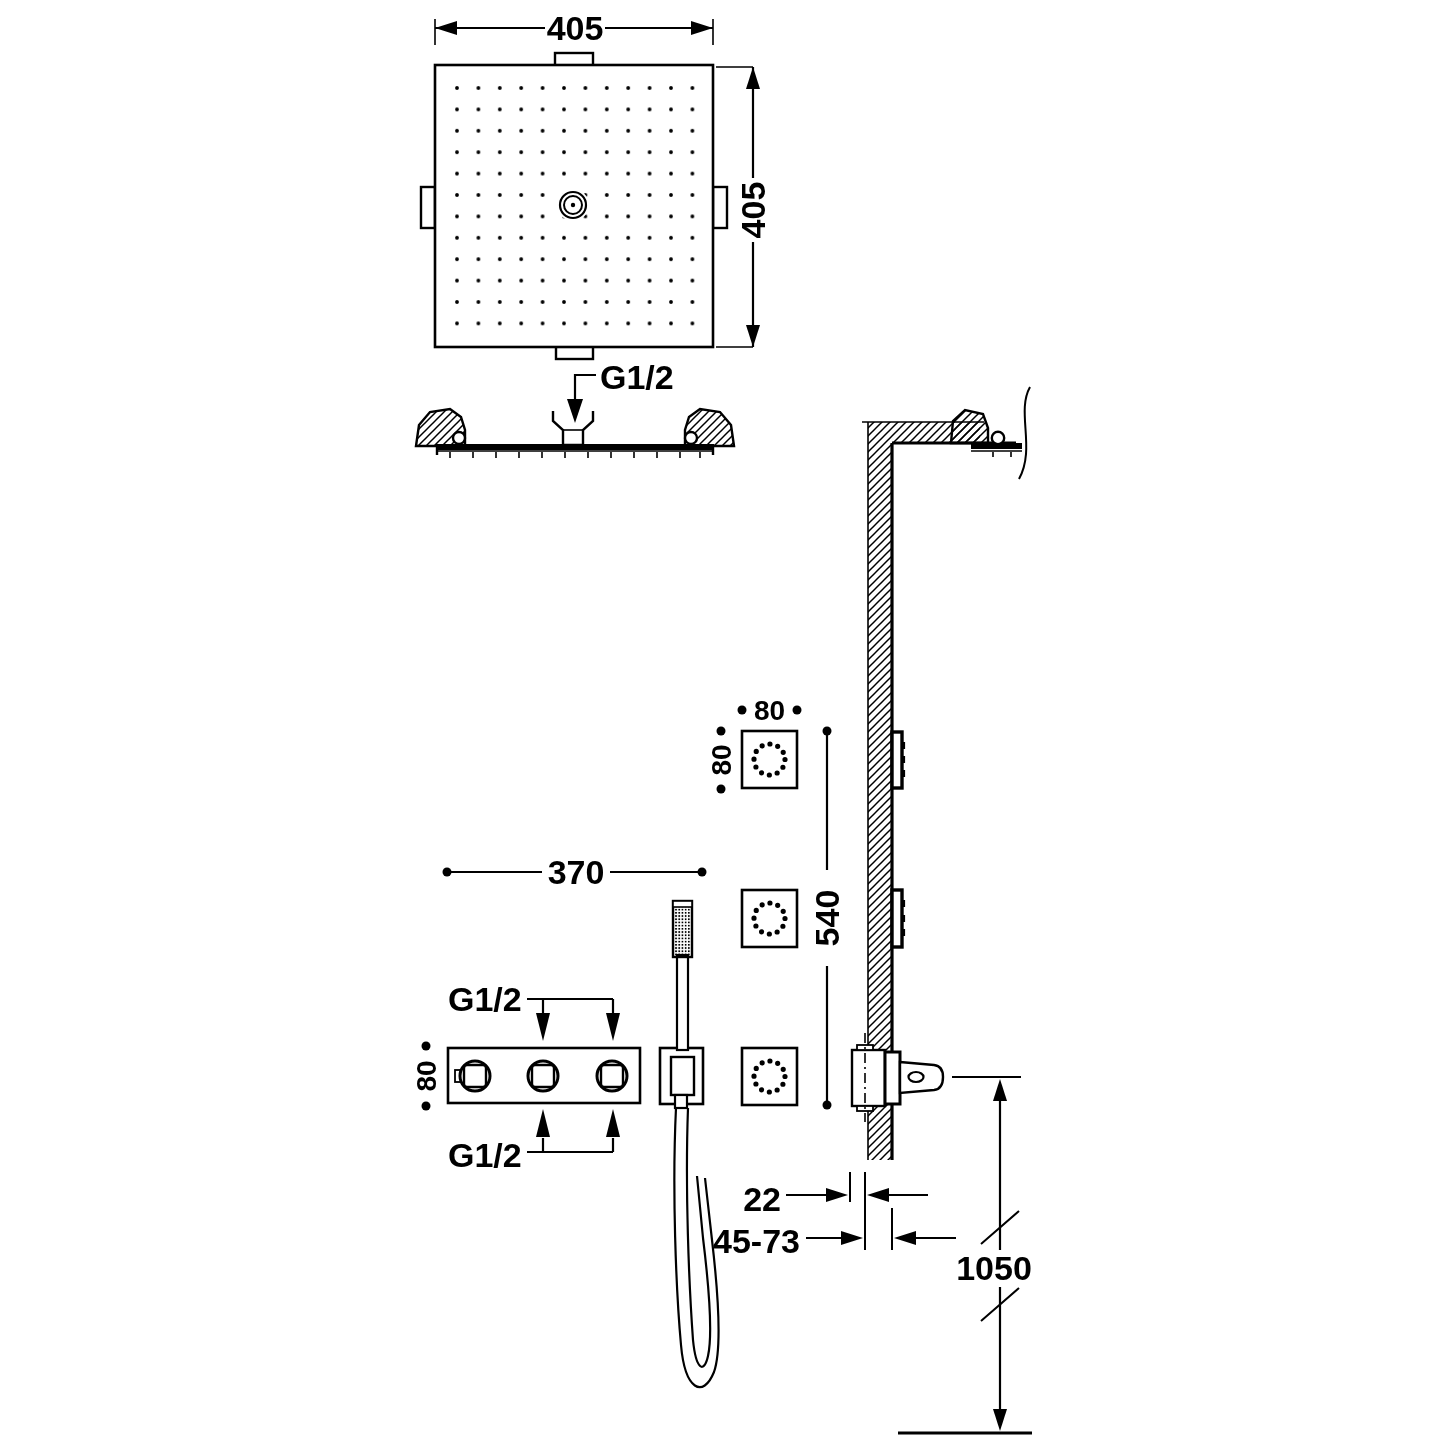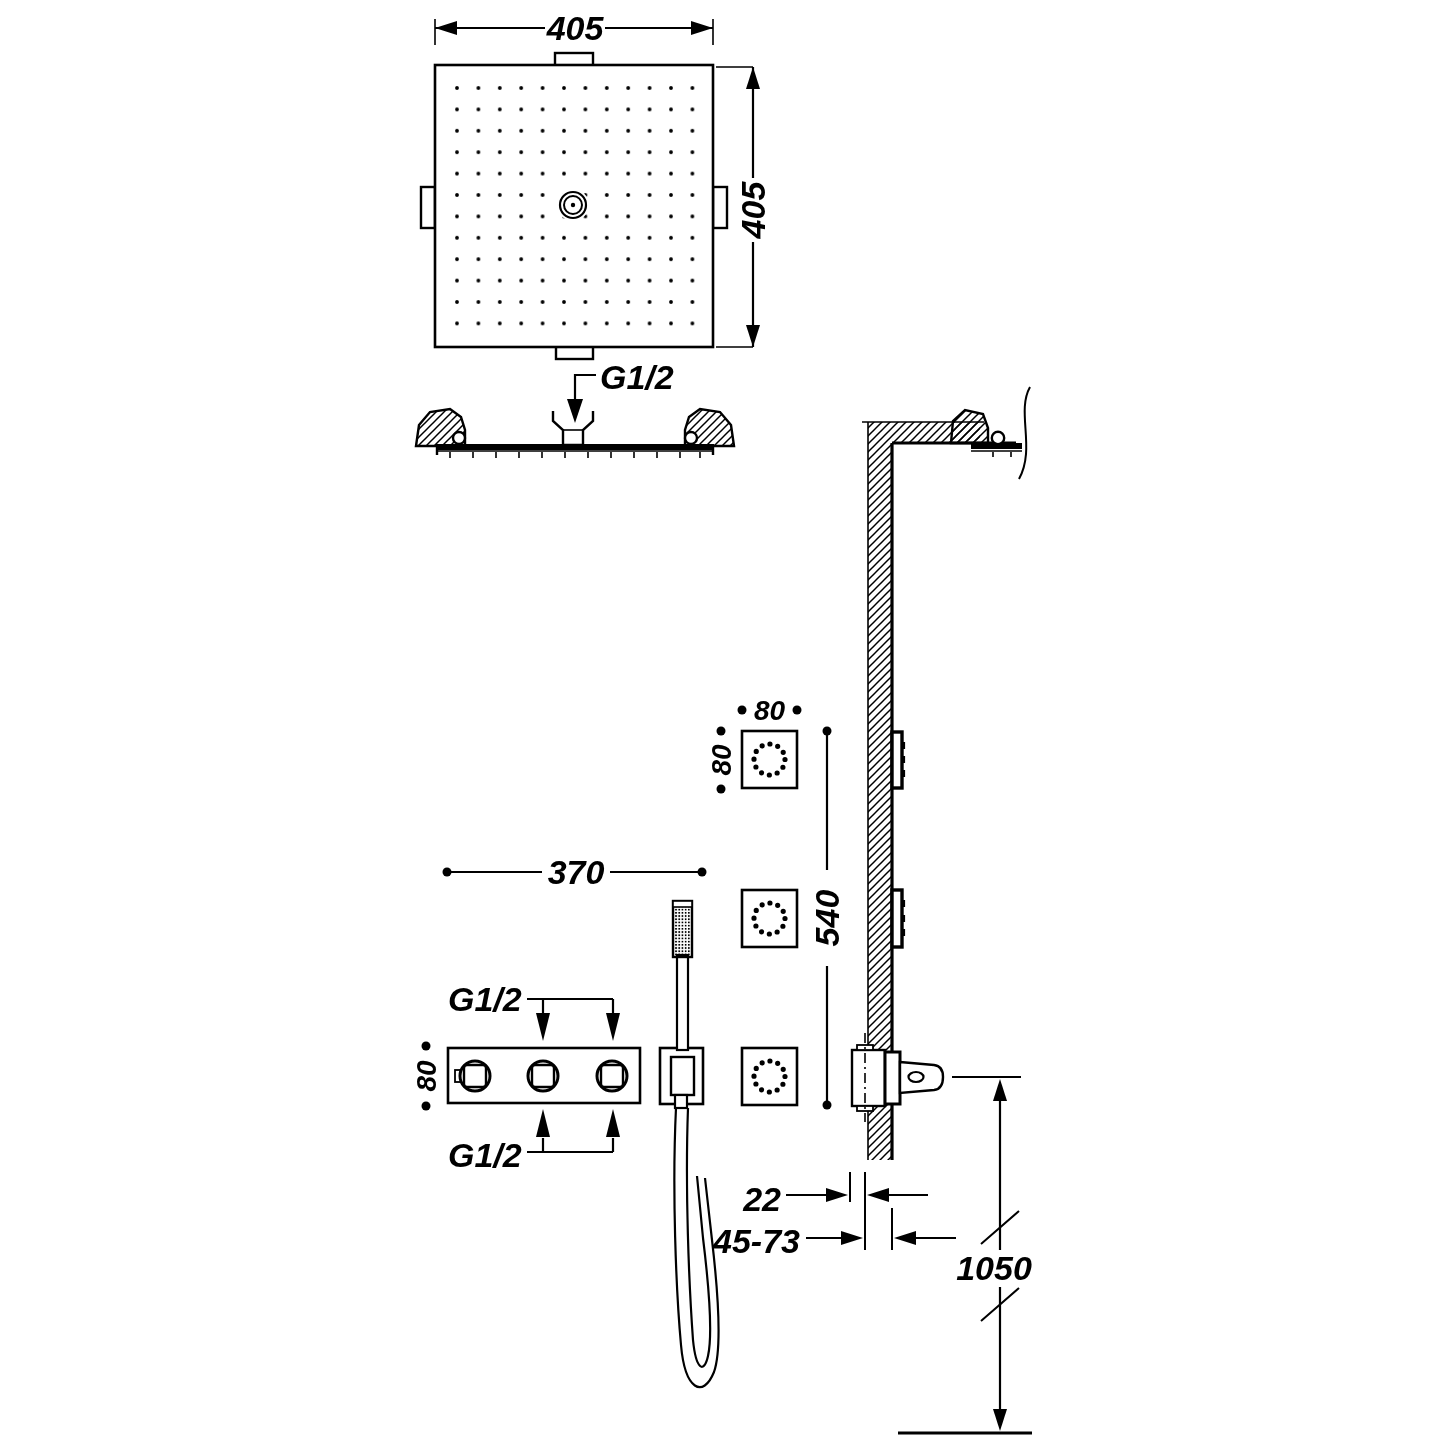--- a/index.html
+++ b/index.html
@@ -1,16 +1,16 @@
 <!DOCTYPE html>
 <html><head>
 <meta charset="utf-8">
 <style>
   html,body{margin:0;padding:0;background:#ffffff;}
-  #canvas{position:relative;width:1200px;height:1445px;background:#ffffff;overflow:hidden;font-style:italic;}
+  #canvas{position:relative;width:1200px;height:1445px;background:#ffffff;overflow:hidden;}
   svg{display:block;}
   text{font-family:"Liberation Sans","DejaVu Sans",sans-serif;font-weight:bold;fill:#000;}
   .dim{font-size:34px;}
   .dim-sm{font-size:28px;}
   .ln{stroke:#000;fill:none;}
   .w16{stroke-width:1.6;}
   .w22{stroke-width:2.2;}
   .w24{stroke-width:2.4;}
   .w26{stroke-width:2.6;}
   .w32{stroke-width:3.2;}

